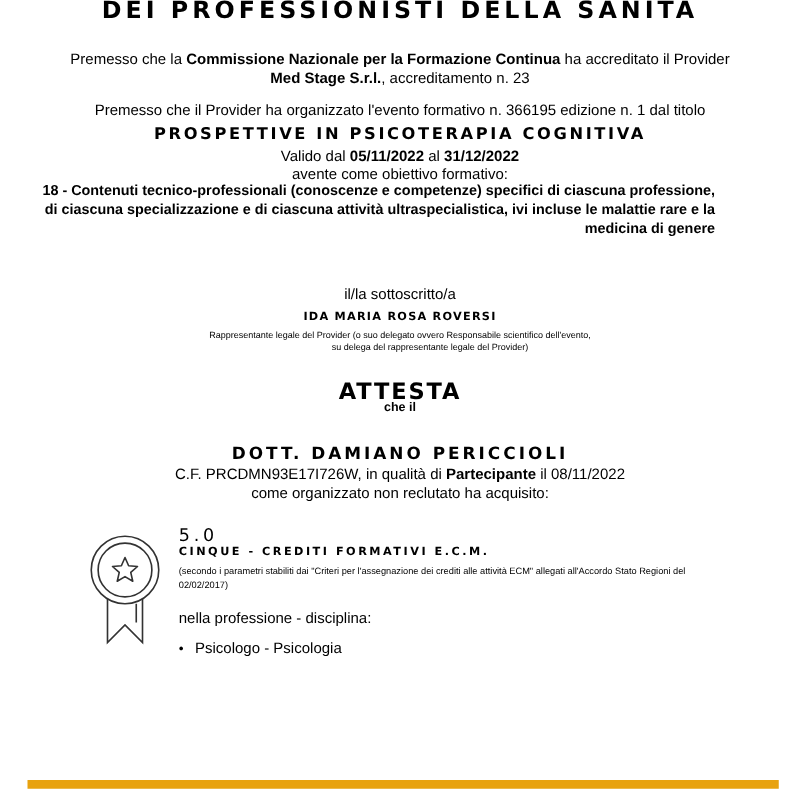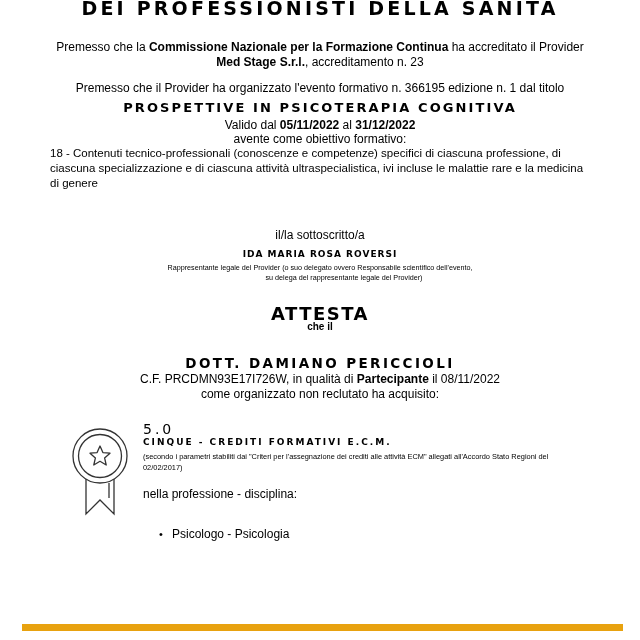--- a/index.html
+++ b/index.html
@@ -28,26 +28,26 @@
     .bold { font-weight: bold; }
     .event-title {
       top: 100px;
       font-family: "DejaVu Sans", sans-serif;
       font-weight: bold;
       font-size: 13px;
       letter-spacing: 2.1px;
     }
     .objective {
       top: 146px;
-      font-weight: normal;
+      font-weight: bold;
       font-size: 11.5px;
       line-height: 15px;
-      left: 50px;
+      left: 32px;
       width: 540px;
-      text-align: left;
+      text-align: right;
     }
     .signer-name {
       top: 249px;
       font-family: "DejaVu Sans", sans-serif;
       font-weight: bold;
       font-size: 9px;
       letter-spacing: 1px;
     }
     .small {
       font-size: 7.2px;
@@ -98,21 +98,21 @@
     }
     .discipline-label {
       left: 143px;
       top: 487px;
       font-size: 12px;
     }
     .discipline-list {
       left: 143px;
       top: 511px;
       font-size: 12px;
-      margin: 16px;
+      margin: 0;
       padding: 0;
       list-style: none;
     }
     .discipline-list li::before {
       content: "\2022";
       display: inline-block;
       width: 13px;
       font-size: 11px;
     }
     .medal {

